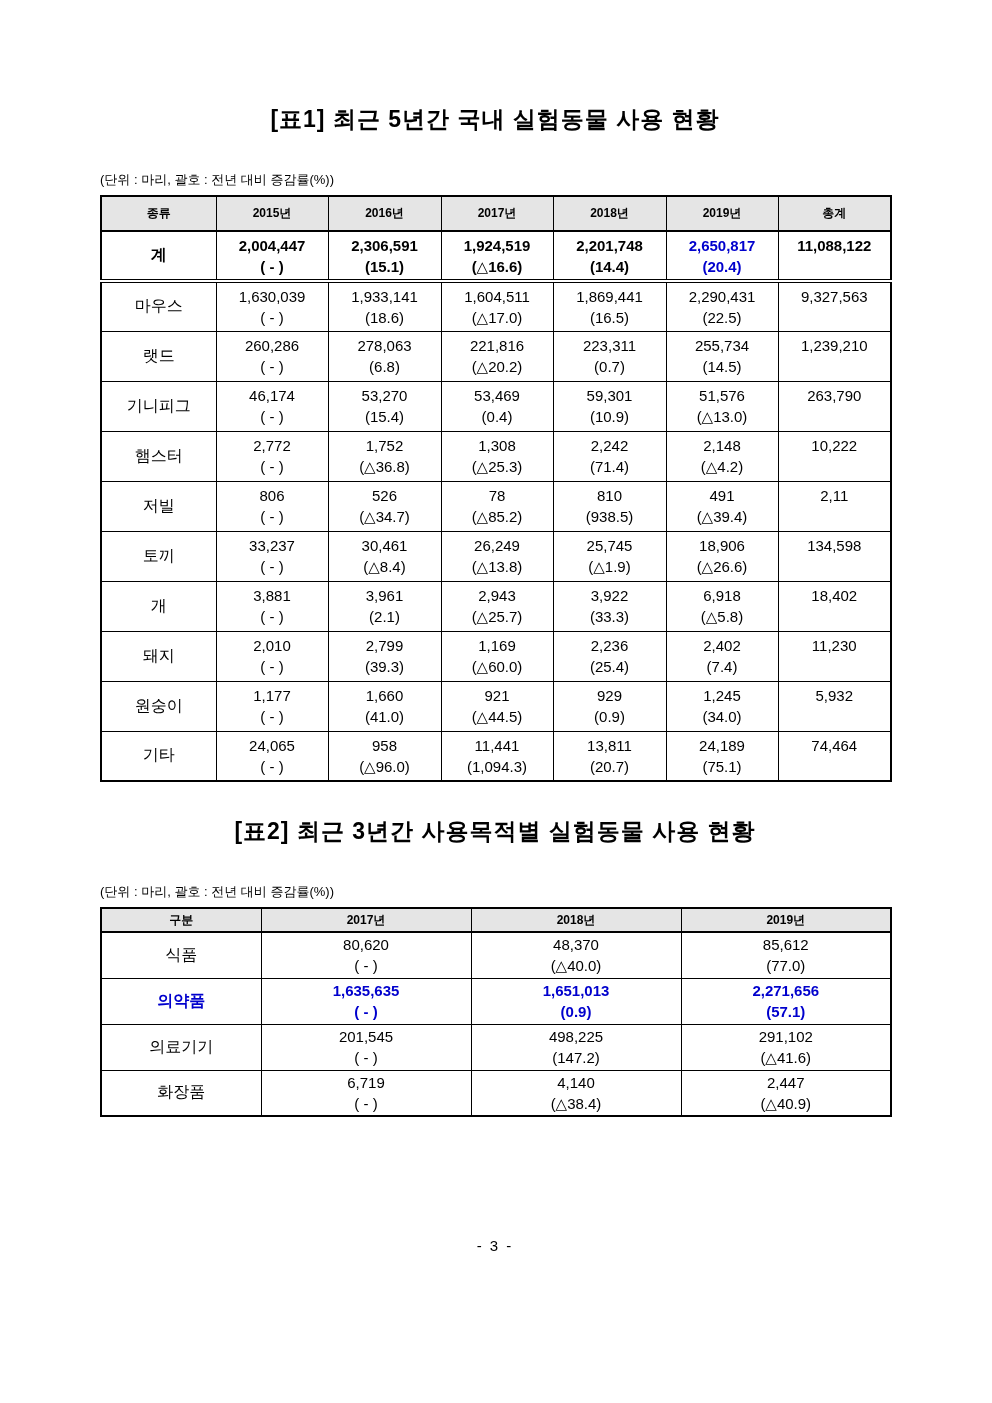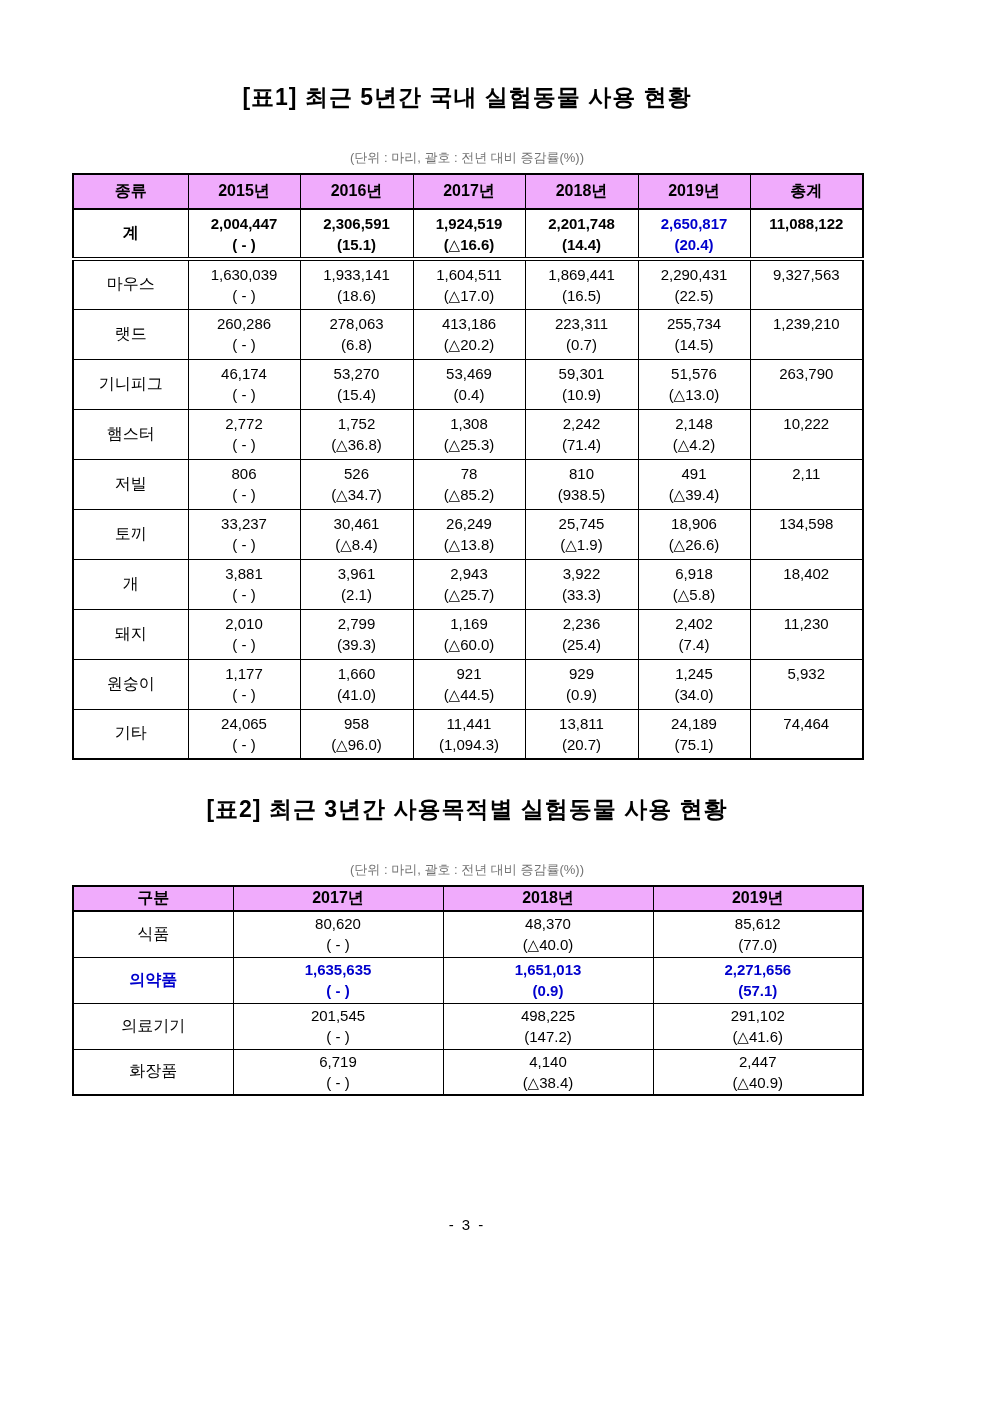--- a/index.html
+++ b/index.html
@@ -11,56 +11,56 @@
   }
   .page {
     position: relative;
     width: 992px;
     height: 1403px;
     background: #ffffff;
     overflow: hidden;
   }
   .content {
     width: 790px;
-    margin-left: 72px;
-    padding-top: 82px;
+    margin-left: 100px;
+    padding-top: 104px;
   }
   .doc-title {
     text-align: center;
     font-size: 23px;
     font-weight: bold;
     line-height: 30px;
     letter-spacing: 1px;
     margin: 0;
   }
   .title-2 { margin-top: 34px; text-align: center; }
   .unit-note {
-    text-align: center;
+    text-align: left;
     font-size: 13px;
     line-height: 16px;
     margin-top: 38px;
     margin-bottom: 7px;
-    color: #737373;
+    color: #000000;
   }
   table {
     border-collapse: collapse;
     table-layout: fixed;
     width: 790px;
     border: 2px solid #000;
   }
   th, td {
     border: 1px solid #000;
     text-align: center;
     vertical-align: middle;
     padding: 1px 3px;
     overflow: hidden;
   }
   thead th {
-    background: #f0abfc;
-    font-size: 16px;
+    background: #e5e5e5;
+    font-size: 12px;
     font-weight: bold;
     border-bottom: 2px solid #000;
   }
   #table1 thead tr { height: 35px; }
   #table1 tbody tr { height: 50px; }
   #table2 thead tr { height: 24px; }
   #table2 tbody tr { height: 46px; }
   .rowlabel {
     font-size: 16px;
     font-weight: normal;
@@ -175,21 +175,21 @@
             <td class="rowlabel">랫드</td>
             <td>
               <div class="val">260,286</div>
               <div class="pct">( - )</div>
             </td>
             <td>
               <div class="val">278,063</div>
               <div class="pct">(6.8)</div>
             </td>
             <td>
-              <div class="val">413,186</div>
+              <div class="val">221,816</div>
               <div class="pct">(△20.2)</div>
             </td>
             <td>
               <div class="val">223,311</div>
               <div class="pct">(0.7)</div>
             </td>
             <td>
               <div class="val">255,734</div>
               <div class="pct">(14.5)</div>
             </td>

